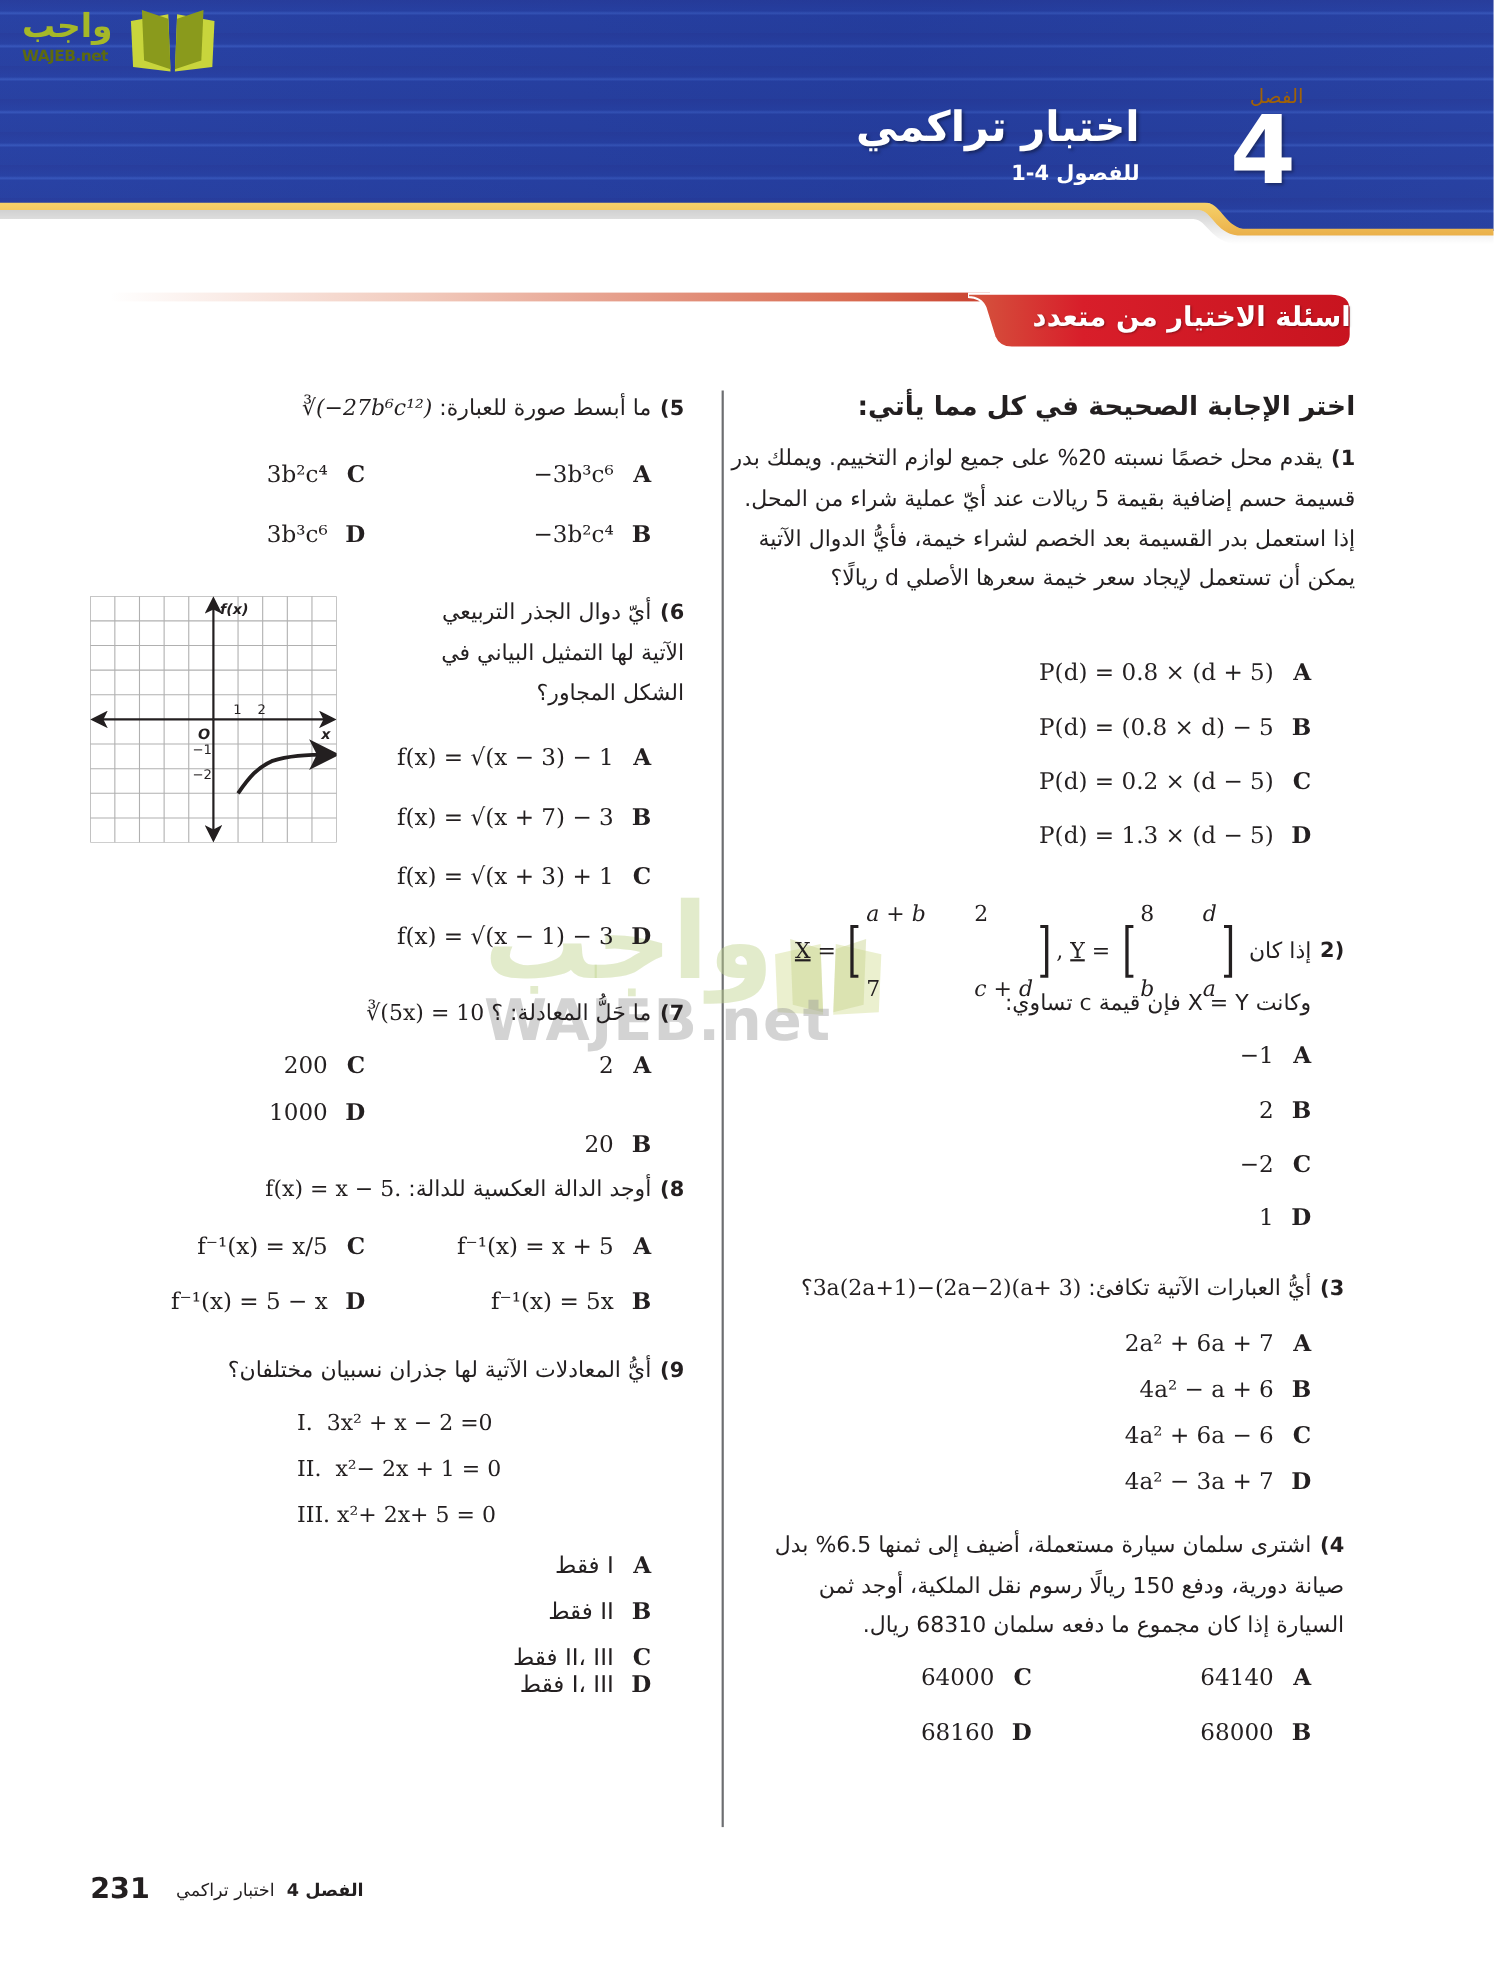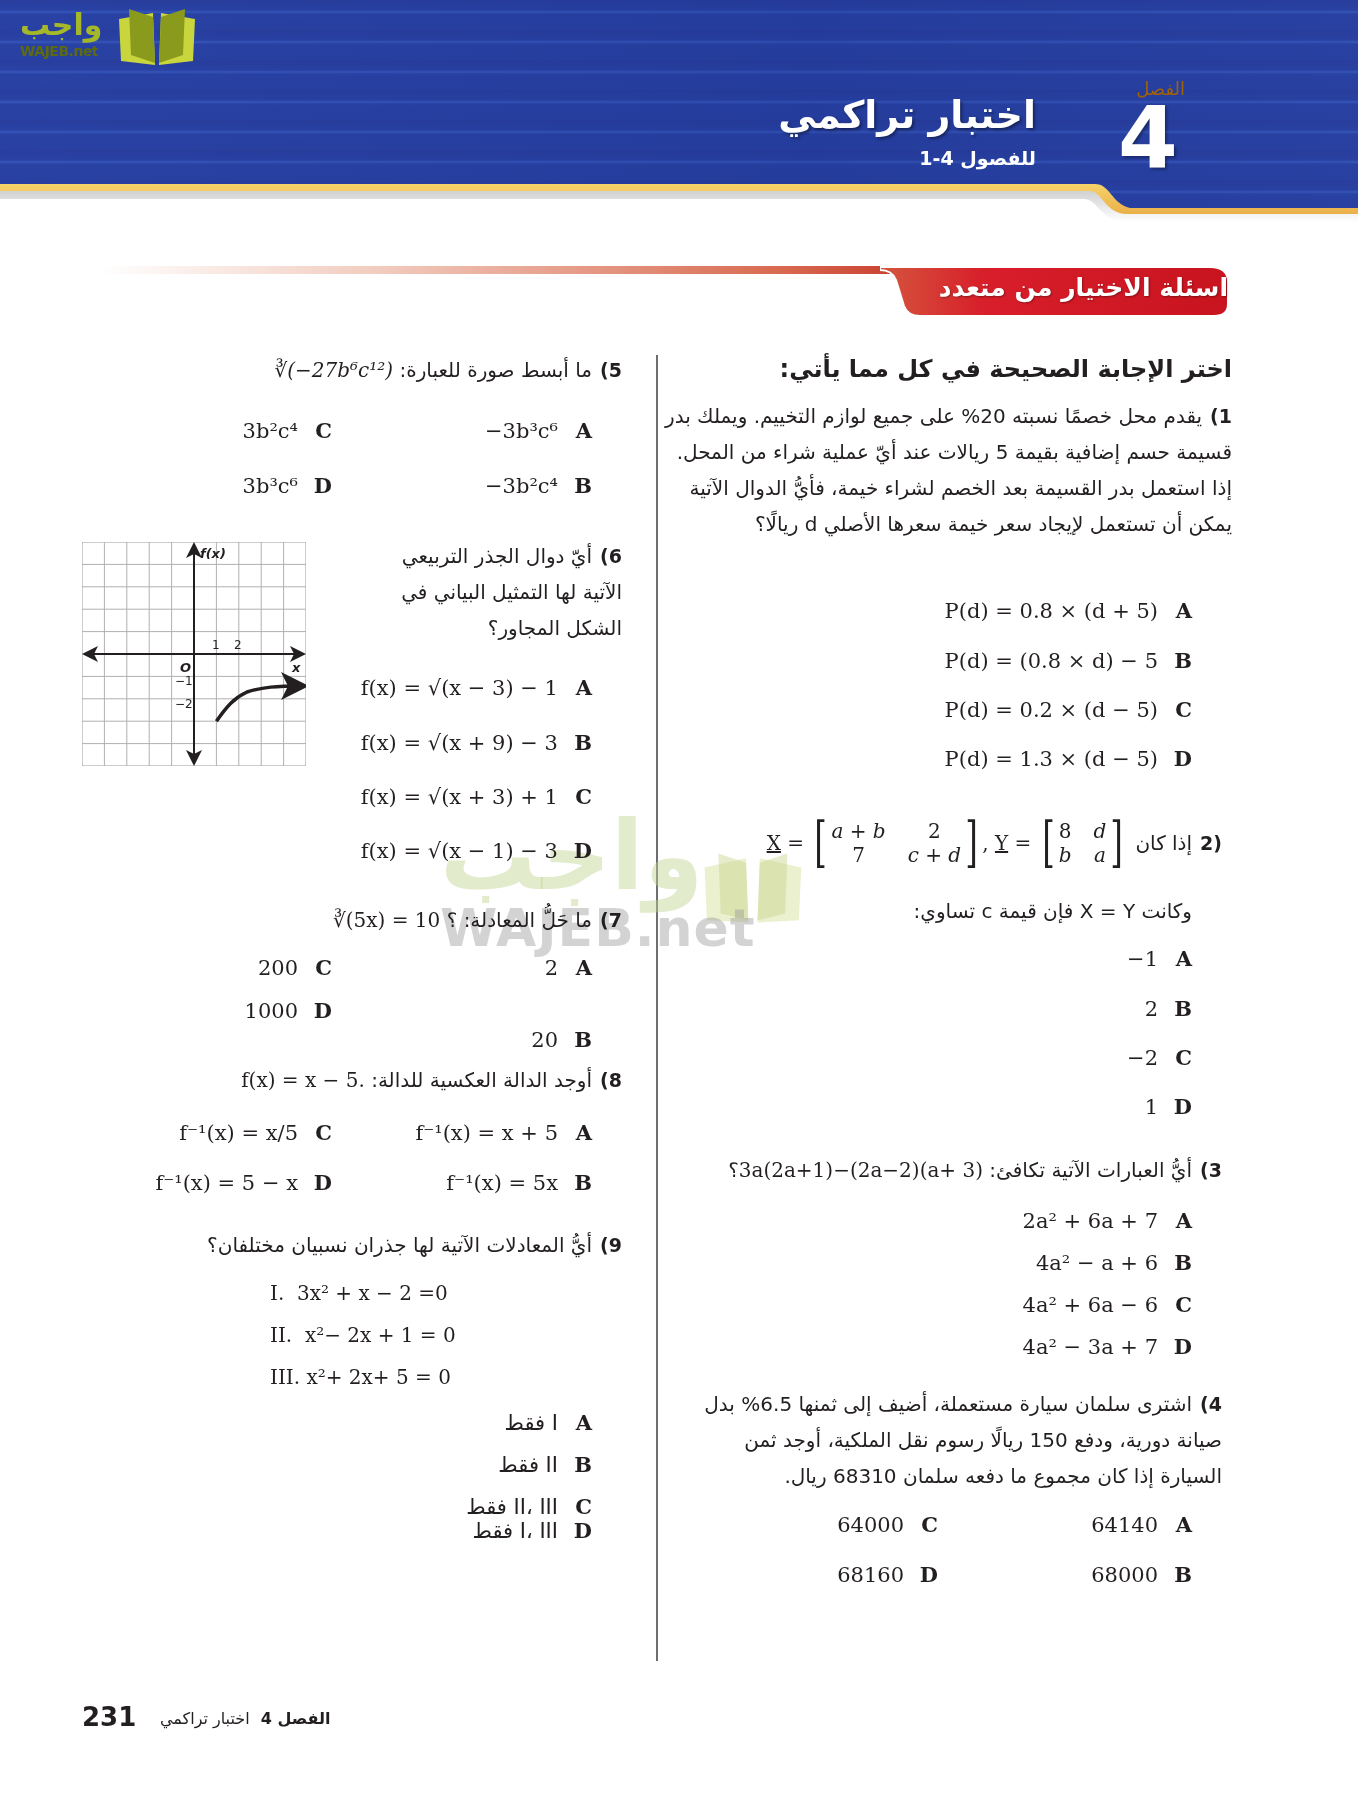--- a/index.html
+++ b/index.html
@@ -79,21 +79,21 @@
   .q .txt { font-family: "DejaVu Sans", sans-serif; }
 
   .opt { position: absolute; direction: ltr; text-align: right; font-size: 21px; white-space: nowrap; }
   .opt .letter { font-weight: bold; display: inline-block; width: 26px; text-align: right; margin-left: 8px; }
   .opt .expr { font-family: "DejaVu Serif", serif; font-style: normal; }
   .opt .ar-inline { font-family: "DejaVu Sans", sans-serif; direction: rtl; unicode-bidi: isolate; }
   .uline { text-decoration: underline; }
 
   .matrix { display: inline-flex; align-items: center; vertical-align: middle; }
   .matrix .br { font-size: 54px; font-weight: 200; line-height: 50px; transform: scaleX(0.6); }
-  .matrix .grid { display: inline-grid; grid-template-columns: auto auto; column-gap: 22px; row-gap: 0; font-size: 20px; line-height: 24px; text-align: center; }
+  .matrix .grid { display: inline-grid; grid-template-columns: auto auto; column-gap: 22px; row-gap: 0; font-size: 20px; line-height: 24px; text-align: left; gap: 44px; }
 
   
   .graph { position: absolute; left: 82px; top: 542px; width: 224px; height: 224px; }
 
   
   .wm { position: absolute; left: 430px; top: 805px; width: 500px; height: 200px; pointer-events: none; }
   .wm-ar { position: absolute; left: 440px; top: 800px; font-family: "DejaVu Sans", sans-serif; font-weight: bold;
     font-size: 96px; color: rgba(190,210,140,0.45); direction: rtl; }
   .wm-en { position: absolute; left: 440px; top: 898px; font-family: "DejaVu Sans", sans-serif; font-weight: bold;
     font-size: 52px; color: rgba(150,150,150,0.42); letter-spacing: 1px; }
@@ -230,21 +230,21 @@
 </div>
 <div class="opt" style="right:766px; top:418px;"><span class="expr">−3b³c⁶</span><span class="letter">A</span></div>
 <div class="opt" style="right:766px; top:473px;"><span class="expr">−3b²c⁴</span><span class="letter">B</span></div>
 <div class="opt" style="right:1026px; top:418px;"><span class="expr">3b²c⁴</span><span class="letter">C</span></div>
 <div class="opt" style="right:1026px; top:473px;"><span class="expr">3b³c⁶</span><span class="letter">D</span></div>
 
 <div class="q" style="right:736px; top:538px; width:260px;">
   <span class="num">6)</span><span class="txt">أيّ دوال الجذر التربيعي الآتية لها التمثيل البياني في الشكل المجاور؟</span>
 </div>
 <div class="opt" style="right:766px; top:675px;"><span class="expr">f(x) = √(x − 3) − 1</span><span class="letter">A</span></div>
-<div class="opt" style="right:766px; top:730px;"><span class="expr">f(x) = √(x + 9) − 3</span><span class="letter">B</span></div>
+<div class="opt" style="right:766px; top:730px;"><span class="expr">f(x) = √(x + 7) − 3</span><span class="letter">B</span></div>
 <div class="opt" style="right:766px; top:784px;"><span class="expr">f(x) = √(x + 3) + 1</span><span class="letter">C</span></div>
 <div class="opt" style="right:766px; top:838px;"><span class="expr">f(x) = √(x − 1) − 3</span><span class="letter">D</span></div>
 
 <svg class="graph" viewBox="0 0 224 224">
   <defs>
     <marker id="ah" markerWidth="8" markerHeight="8" refX="6" refY="4" orient="auto">
       <path d="M0 0 L8 4 L0 8 L2 4 Z" fill="#231f20"></path>
     </marker>
   </defs>
   <rect x="0" y="0" width="224" height="224" fill="#ffffff" stroke="#9a9a9a" stroke-width="1"></rect>

